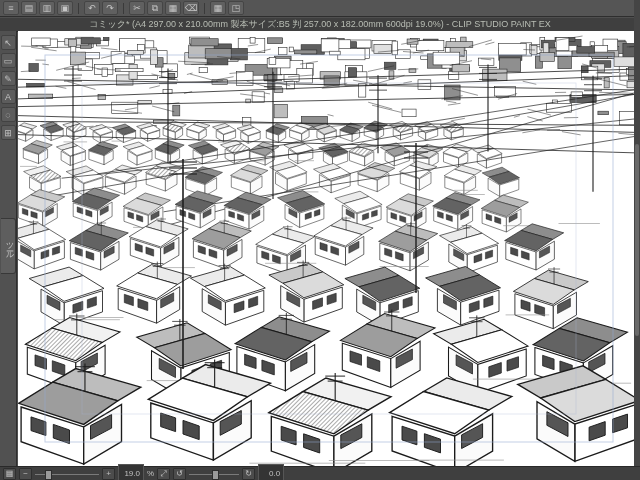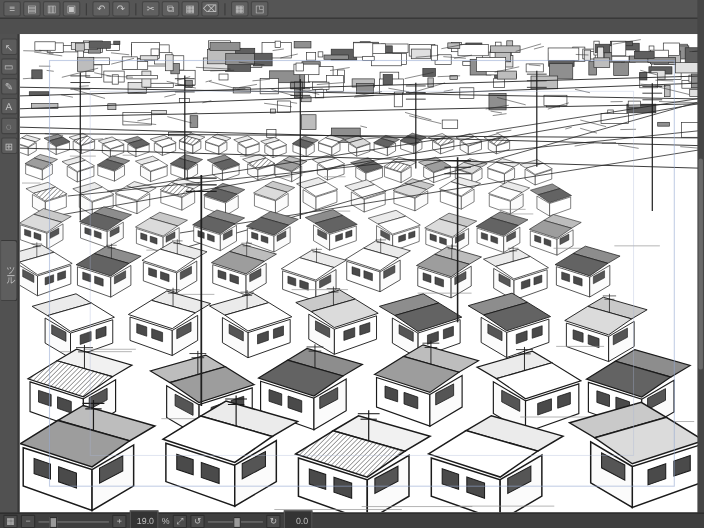--- a/index.html
+++ b/index.html
@@ -56,20 +56,23 @@
       <span class="tb-sep"></span>
       <span class="tb-icon">✂</span>
       <span class="tb-icon">⧉</span>
       <span class="tb-icon">▦</span>
       <span class="tb-icon">⌫</span>
       <span class="tb-sep"></span>
       <span class="tb-icon">▦</span>
       <span class="tb-icon">◳</span>
     </div>
 
+  <div class="titlebar">
+    <span>コミック* (A4 297.00 x 210.00mm 製本サイズ:B5 判 257.00 x 182.00mm 600dpi 19.0%) - CLIP STUDIO PAINT EX</span>
+  </div>
 
   <div class="lefttb" id="lefttb">
       <span class="lt-icon">↖</span>
       <span class="lt-icon">▭</span>
       <span class="lt-icon">✎</span>
       <span class="lt-icon">A</span>
       <span class="lt-icon">◌</span>
       <span class="lt-icon">⊞</span>
     </div>
 

